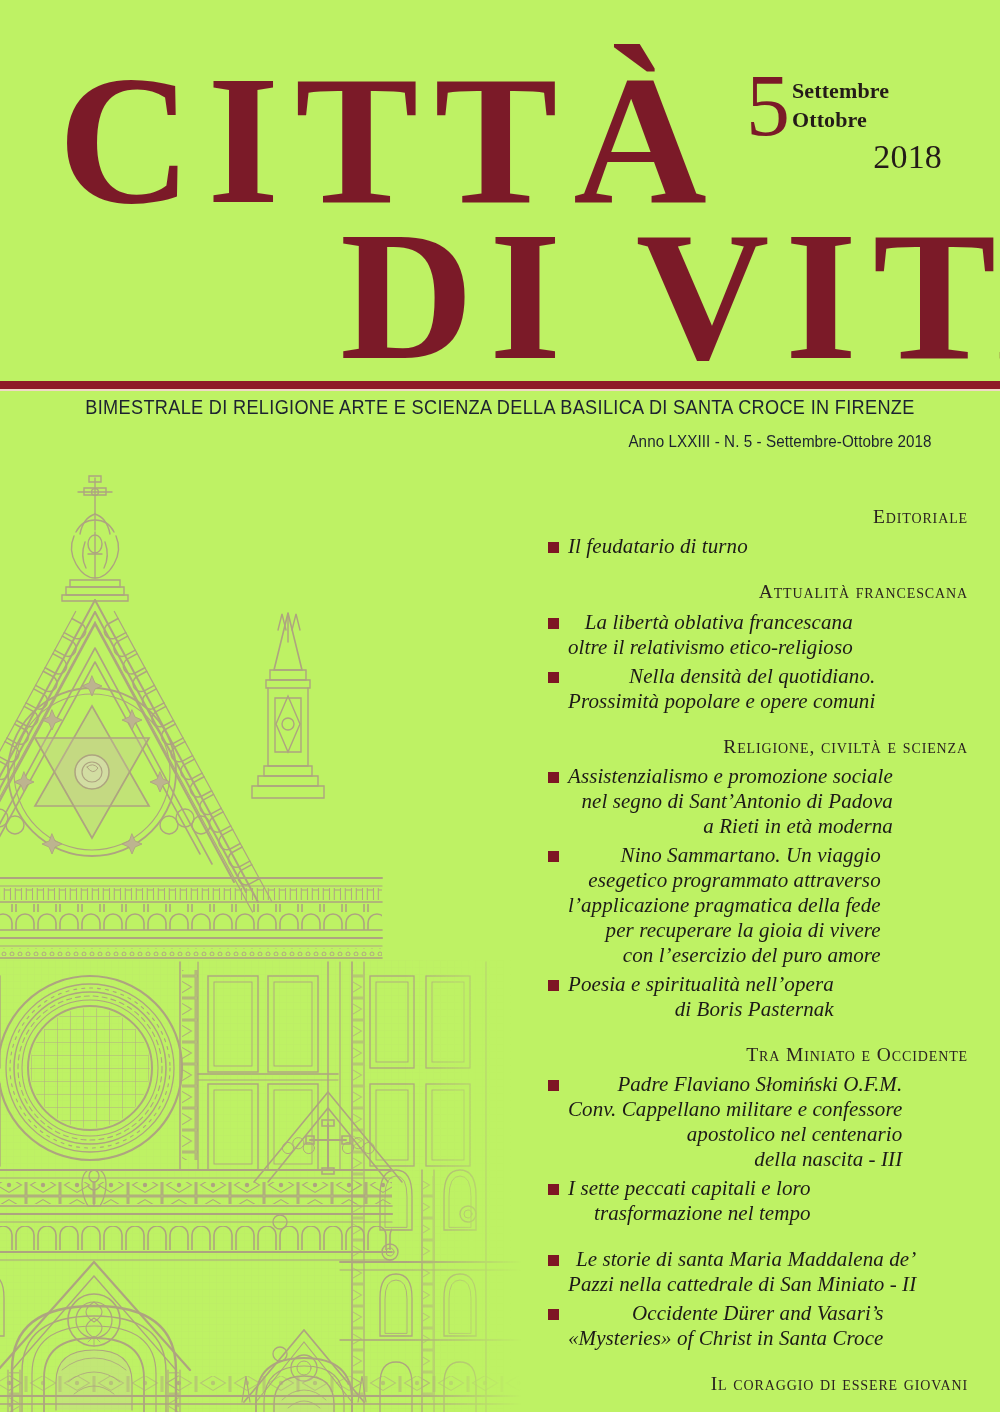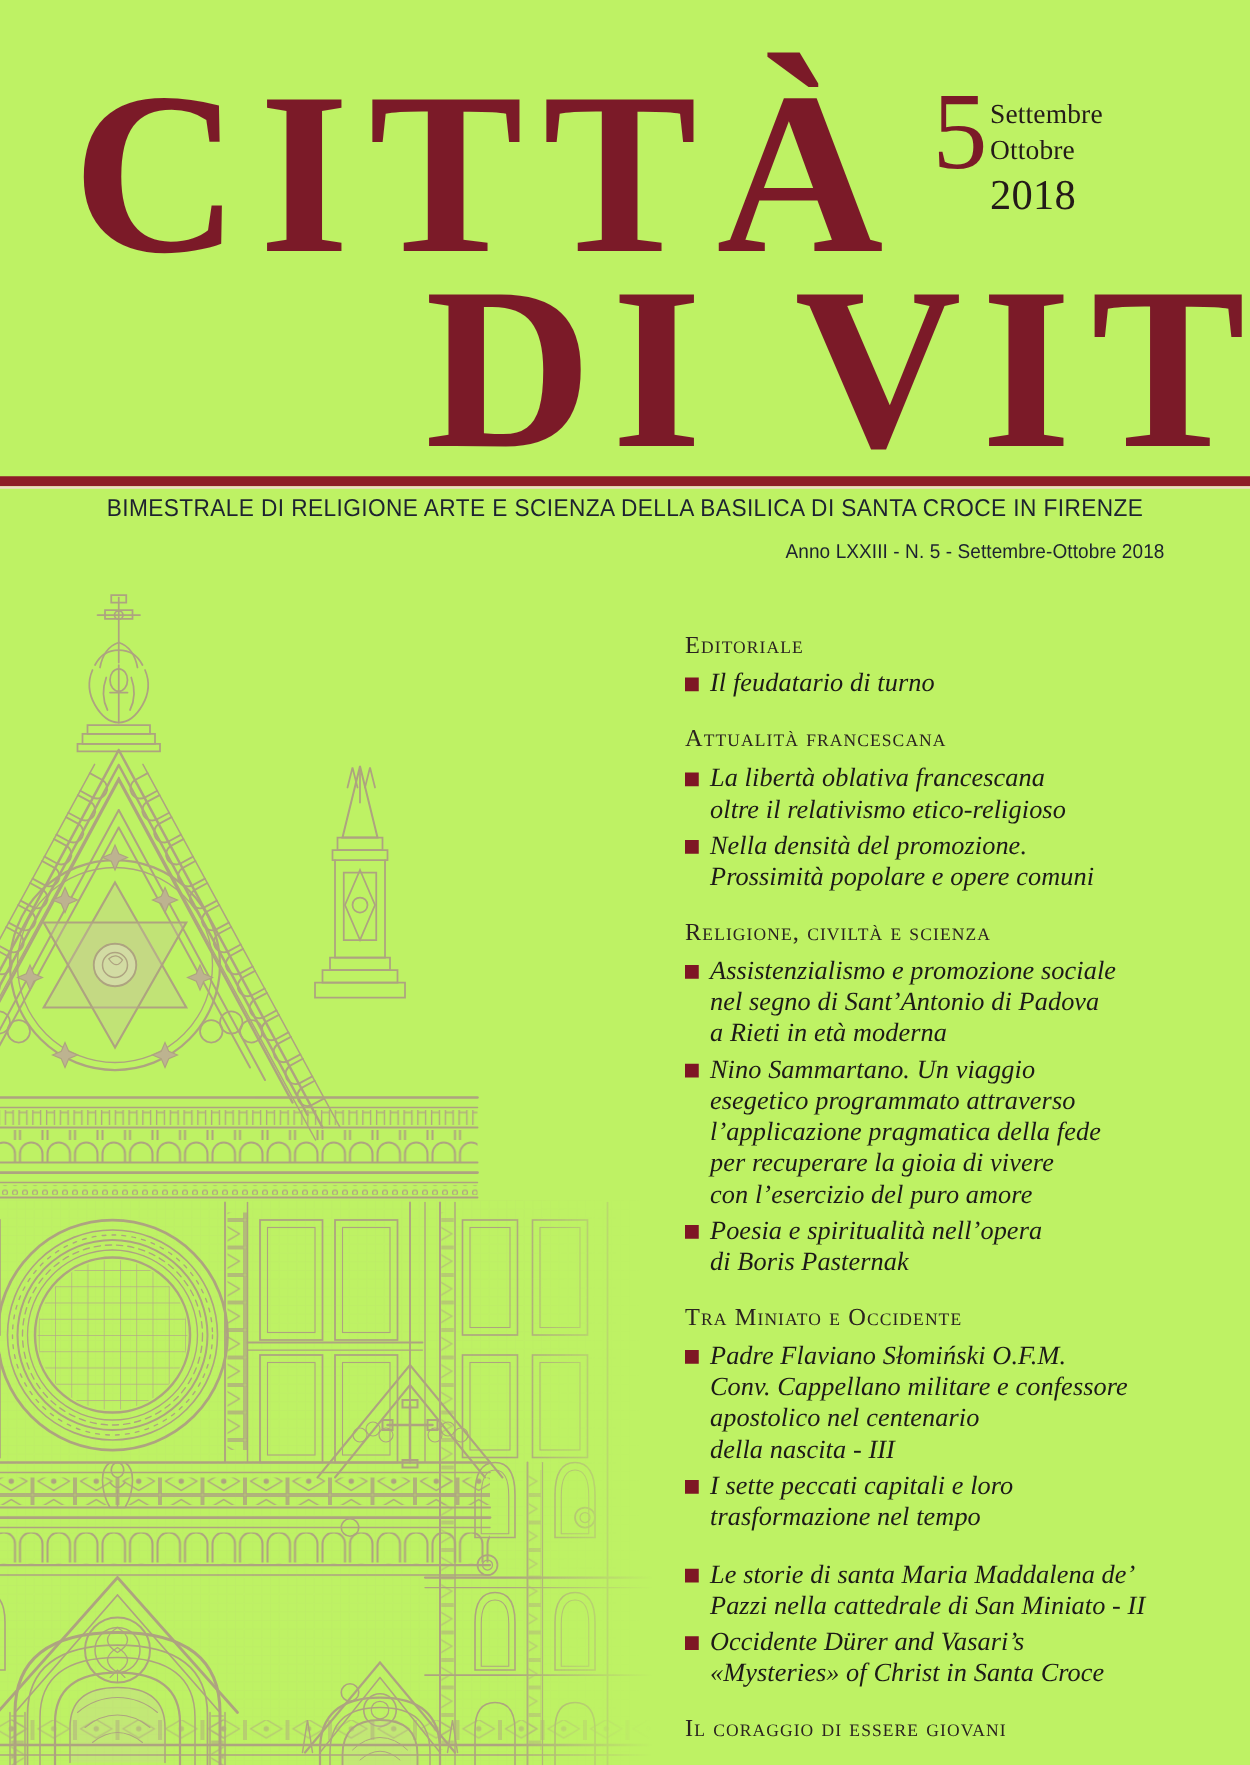--- a/index.html
+++ b/index.html
@@ -29,25 +29,25 @@
 
   .issue-block{position:absolute;right:58px;top:62px;width:240px;height:112px;}
   .issue-num{
     position:absolute;right:152px;top:2px;
     font-size:88px;line-height:0.95;font-weight:400;
     color:#7b1a28;font-family:"Liberation Serif",serif;
   }
   .issue-dates{position:absolute;right:0px;top:14px;text-align:left;width:150px;}
   .issue-month{
     font-size:22px;line-height:1.33;color:#241b18;
-    font-family:"Liberation Serif",serif;letter-spacing:0.005em;
+    font-family:"Liberation Serif",serif;letter-spacing:0.005em;font-weight:bold;
   }
   .issue-year{
     font-size:34px;line-height:1.15;color:#241b18;margin-top:2px;
-    font-family:"Liberation Serif",serif;letter-spacing:0.005em;
+    font-family:"Liberation Serif",serif;letter-spacing:0.005em;text-align:right;
   }
 
   .rule{position:absolute;left:0;width:1000px;}
   .rule-main{top:381px;height:8px;background:#8e1b27;}
   .rule-thin{top:389px;height:2px;background:#f0d9c6;}
 
   
   .subtitle-zone{position:absolute;left:0;top:396px;width:1000px;}
   .subtitle{
     text-align:center;
@@ -76,21 +76,21 @@
   
   .illo{
     position:absolute;left:-8px;top:470px;width:530px;height:942px;
     opacity:0.72;
     pointer-events:none;
   }
   .illo svg{display:block;width:100%;height:100%;}
 
   
   .toc{position:absolute;left:548px;top:505px;width:420px;}
-  .toc-group{margin-bottom:0;}
+  .toc-group{margin-bottom:0;text-align:right;}
   .toc-head{
     font-family:"Liberation Serif",serif;
     font-variant:small-caps;
     font-size:19.5px;
     letter-spacing:0.045em;
     color:#2b2320;
     line-height:1.25;
     margin-bottom:5px;
   }
   .toc-item{
@@ -524,21 +524,21 @@
       <div class="toc-item">
         <span class="bullet"></span>
         <span class="toc-text">
           <span>La libertà oblativa francescana</span><br>
           <span>oltre il relativismo etico-religioso</span>
         </span>
       </div>
       <div class="toc-item">
         <span class="bullet"></span>
         <span class="toc-text">
-          <span>Nella densità del promozione.</span><br>
+          <span>Nella densità del quotidiano.</span><br>
           <span>Prossimità popolare e opere comuni</span>
         </span>
       </div>
     </div>
     <div class="gap"></div>
 
     <div class="toc-group">
       <div class="toc-head">Religione, civiltà e scienza</div>
       <div class="toc-item">
         <span class="bullet"></span>

